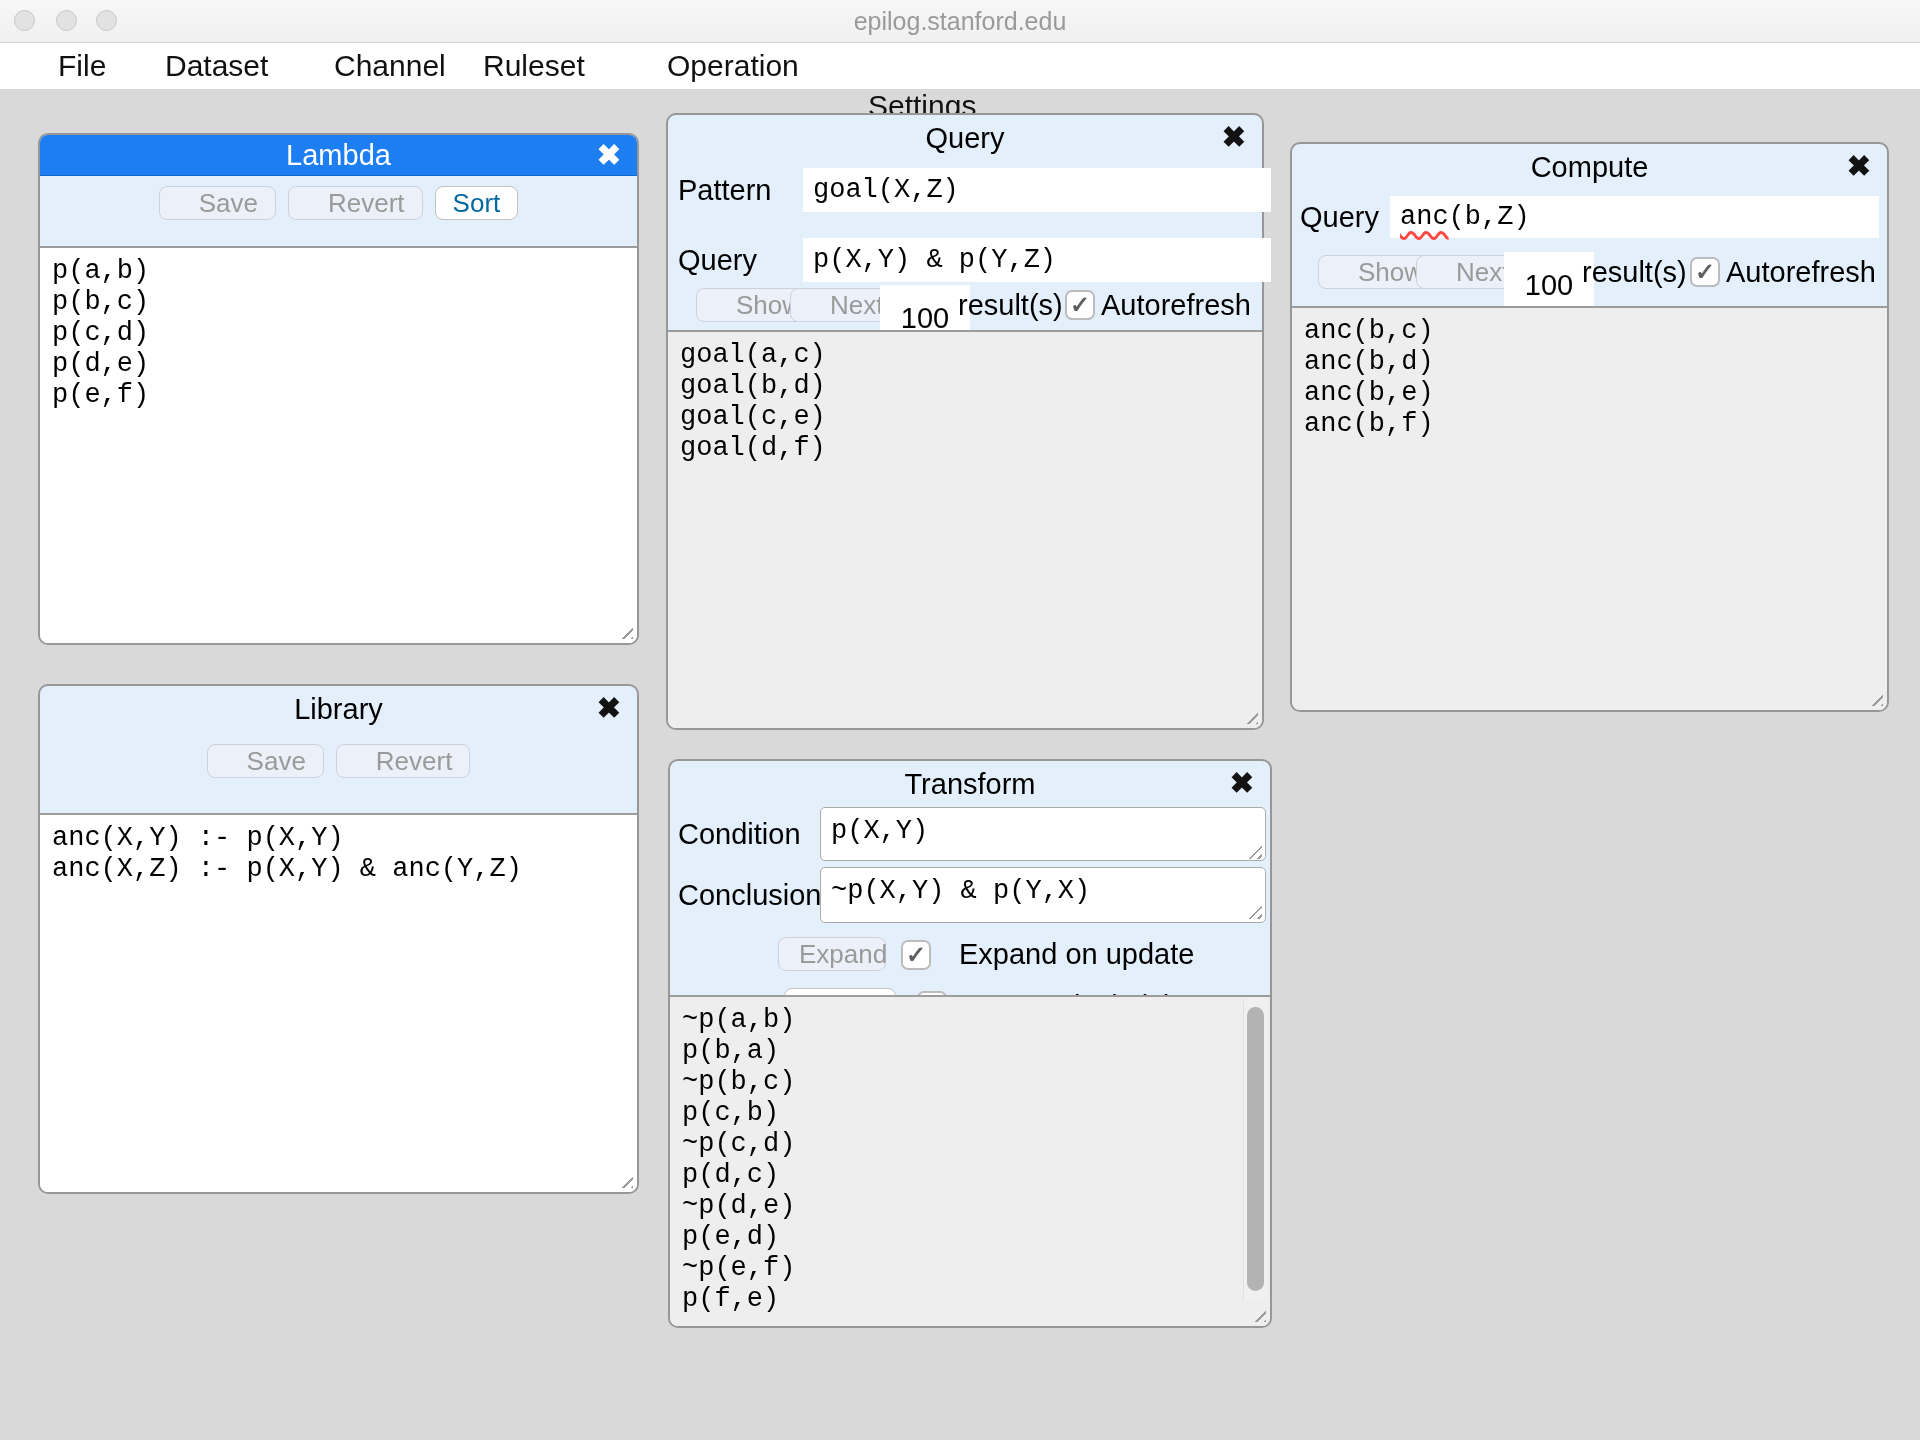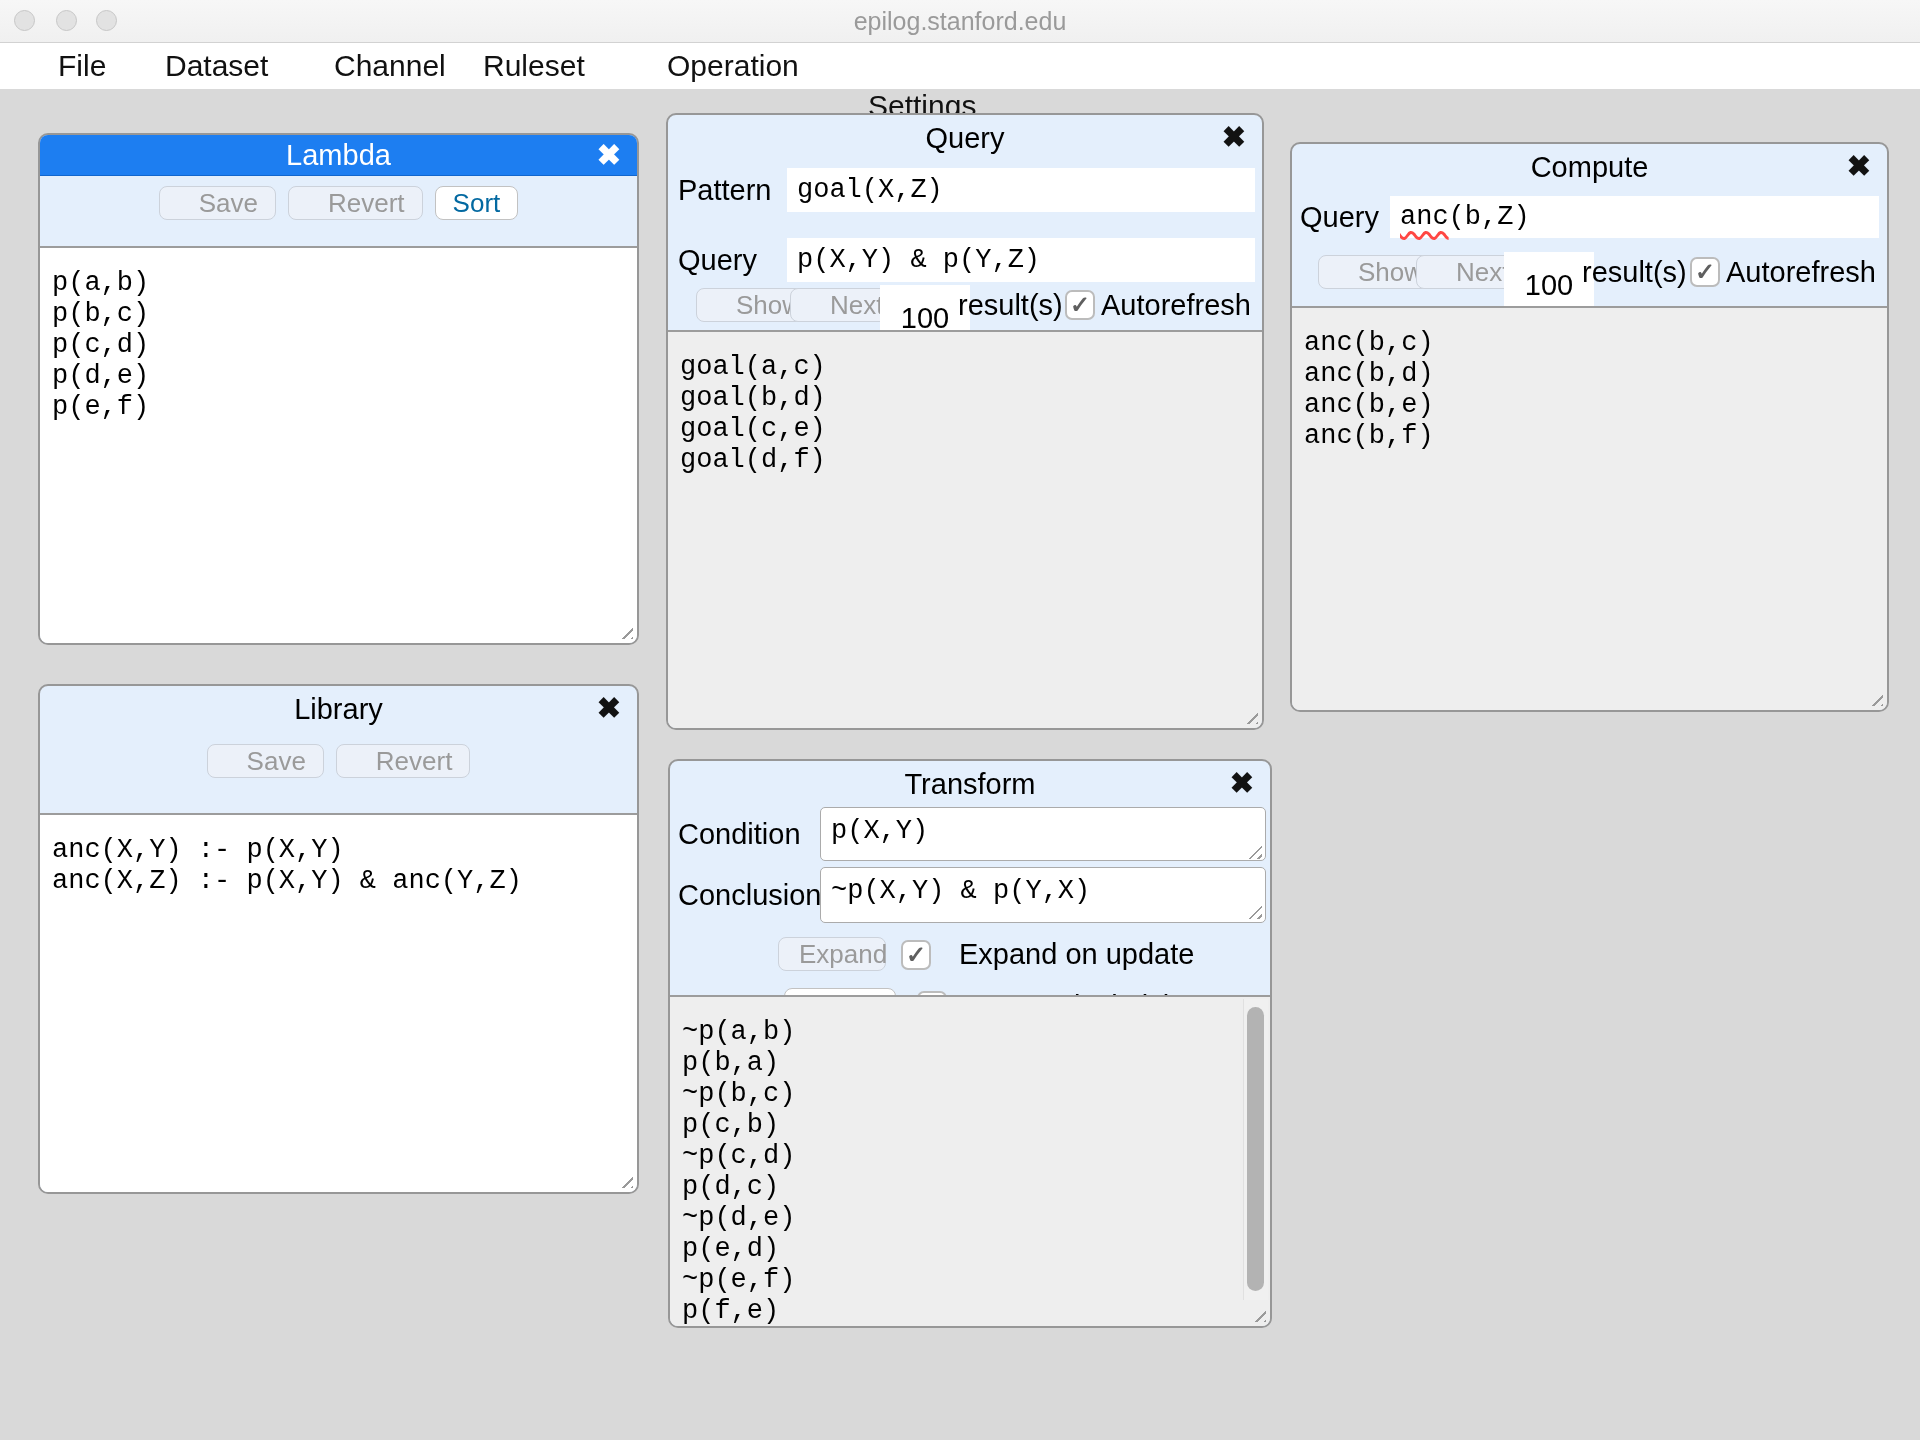--- a/index.html
+++ b/index.html
@@ -30,34 +30,34 @@
                font-size:29px; font-weight:900; color:#121212; }
 
   .hdr-blue { height:40px; background:#1d7ef1; border-radius:8px 8px 0 0;
               border-bottom:1px solid #1166cd; }
   .hdr-blue .panel-title { color:#fff; line-height:40px; }
   .hdr-blue .close-btn { color:#fff; }
 
   .panel-content { position:absolute; left:0; right:0; bottom:0; border-top:2px solid #9c9c9c;
                    border-radius:0 0 8px 8px; overflow:hidden; background:#fff; }
   .panel-content.gray { background:#eeeeee; }
-  pre.mono { margin:0; padding:20px 12px; font-family:"Liberation Mono", monospace;
+  pre.mono { margin:0; padding:8px 12px; font-family:"Liberation Mono", monospace;
              font-size:27px; line-height:31px; color:#000; white-space:pre; }
 
   .btn { display:inline-flex; align-items:center; justify-content:center; height:34px;
          padding:0 17px; background:#fff; border:1px solid #c2c2c2; border-radius:8px;
          font-size:26px; color:#0369a1; box-sizing:border-box; }
   .btn.disabled { background:#ecf1f9; color:#9a9a9a; border-color:#ccd2db;padding-left:39px; }
 
   .btn-row-center { position:absolute; left:0; right:0; display:flex; justify-content:center; gap:12px; }
 
   .form-label { position:absolute; font-size:29px; color:#000; }
   .text-input { position:absolute; background:#fff; border:none; outline:none;
                 font-family:"Liberation Mono", monospace; font-size:27px; color:#000;
-                padding:0 10px; box-sizing:border-box; }
+                padding:0 10px; box-sizing:border-box;margin-left:16px; }
   .fake-input { position:absolute; background:#fff; font-family:"Liberation Mono", monospace;
                 font-size:27px; color:#000; padding:0 10px; box-sizing:border-box;
                 display:flex; align-items:center; }
   .misspell { text-decoration:underline; text-decoration-style:wavy; text-decoration-color:#ff4743;
               text-decoration-thickness:3px; text-underline-offset:7px; }
   .count-input { position:absolute; width:64px; height:40px; background:#fff; border:none; outline:none;
                  font-size:29px; text-align:center; color:#000; padding:13px; }
 
   .checkbox { position:absolute; width:30px; height:30px; background:#fff; border:2px solid #bcbcbc;
               border-radius:7px; box-sizing:border-box; display:flex; align-items:center;

